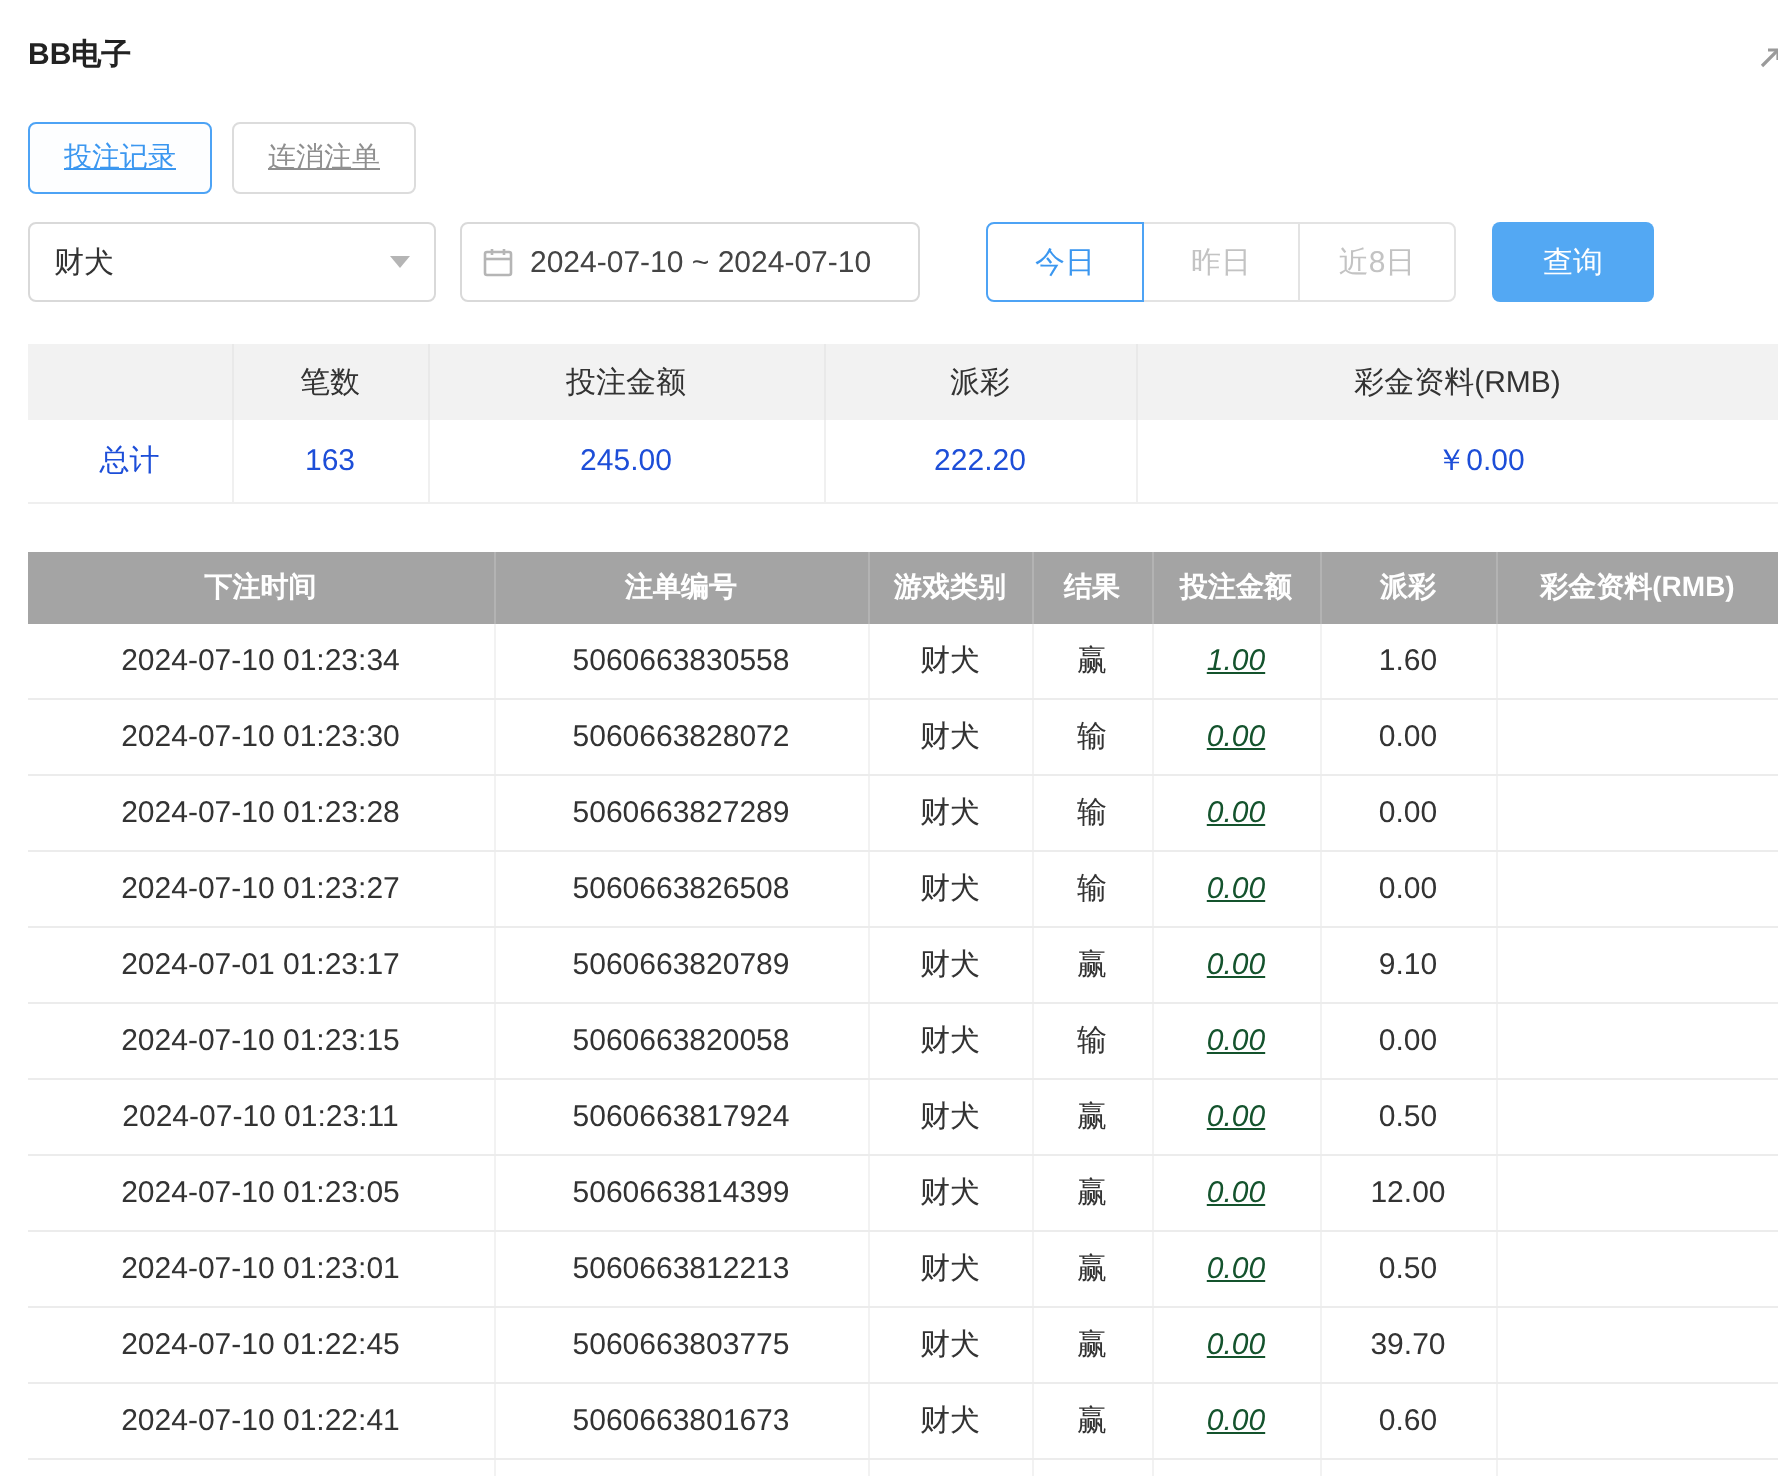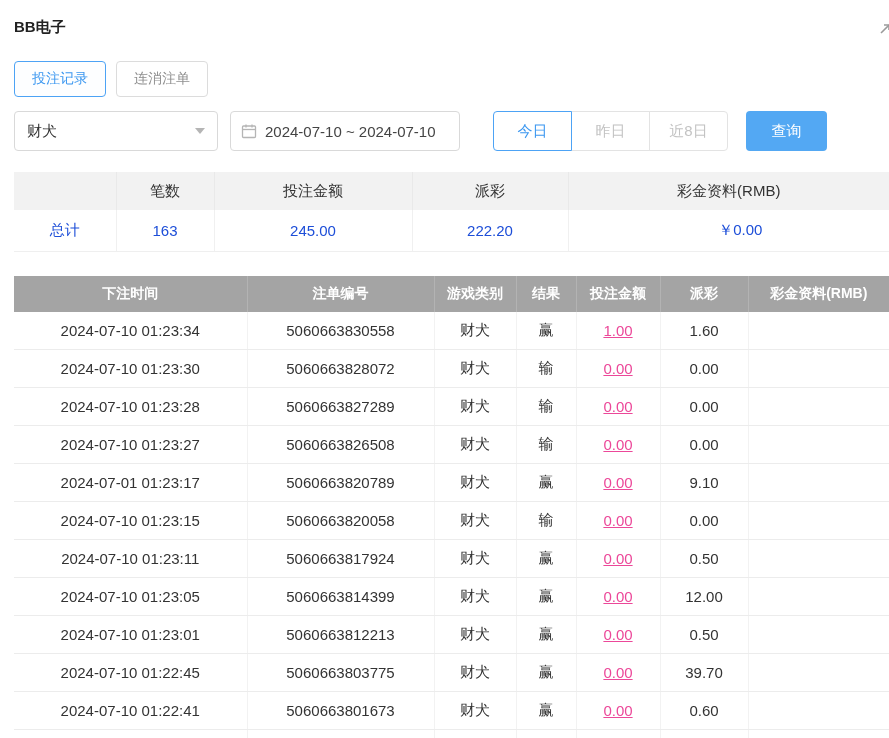--- a/index.html
+++ b/index.html
@@ -14,21 +14,21 @@
 
   
   .title-row { display: flex; align-items: center; justify-content: space-between; margin-bottom: 24px; padding-right: 0; }
   .page-title { font-size: 15px; font-weight: bold; color: #222; }
   .corner-icon { position: absolute; top: 22px; right: -3px; width: 14px; height: 14px; color: #9a9a9a; cursor: pointer; }
 
   
   .tabs { display: flex; gap: 10px; margin-bottom: 14px; }
   .tab-btn {
     font-size: 14px; padding: 8px 17px; background: #fff;
-    border: 1px solid #dcdcdc; border-radius: 4px; color: #8f8f8f; cursor: pointer;
+    border: 1px solid #dcdcdc; border-radius: 4px; color: #8f8f8f; cursor: pointer; text-decoration: underline;
   }
   .tab-btn.active { border-color: #4da3f5; color: #3b97f0; background: #fdfeff; }
 
   
   .filter-row { display: flex; align-items: center; margin-bottom: 21px; }
   .select-box {
     width: 204px; height: 40px; border: 1px solid #d9d9d9; border-radius: 4px;
     display: flex; align-items: center; justify-content: space-between;
     padding: 0 12px; font-size: 15px; color: #333; cursor: pointer; background: #fff;
   }
@@ -75,21 +75,21 @@
   .bet-table th {
     background: #a4a4a4; color: #ffffff; height: 36px; font-size: 14px; font-weight: bold;
     border-right: 1px solid #b3b3b3;
   }
   .bet-table th:last-child { border-right: none; }
   .bet-table td {
     height: 38px; font-size: 15px; color: #333; text-align: center;
     border-right: 1px solid #f2f2f2; border-bottom: 1px solid #ececec; background: #fff;
   }
   .bet-table td:last-child { border-right: none; }
-  .bet-link { color: #ec4899; text-decoration: underline; cursor: pointer; }
+  .bet-link { color: #14532d; text-decoration: underline; cursor: pointer; font-style: italic; }
 </style>
 </head>
 <body>
 
 <div class="page">
 
   <div class="title-row">
     <div class="page-title">BB电子</div>
   </div>
   <span class="corner-icon">

